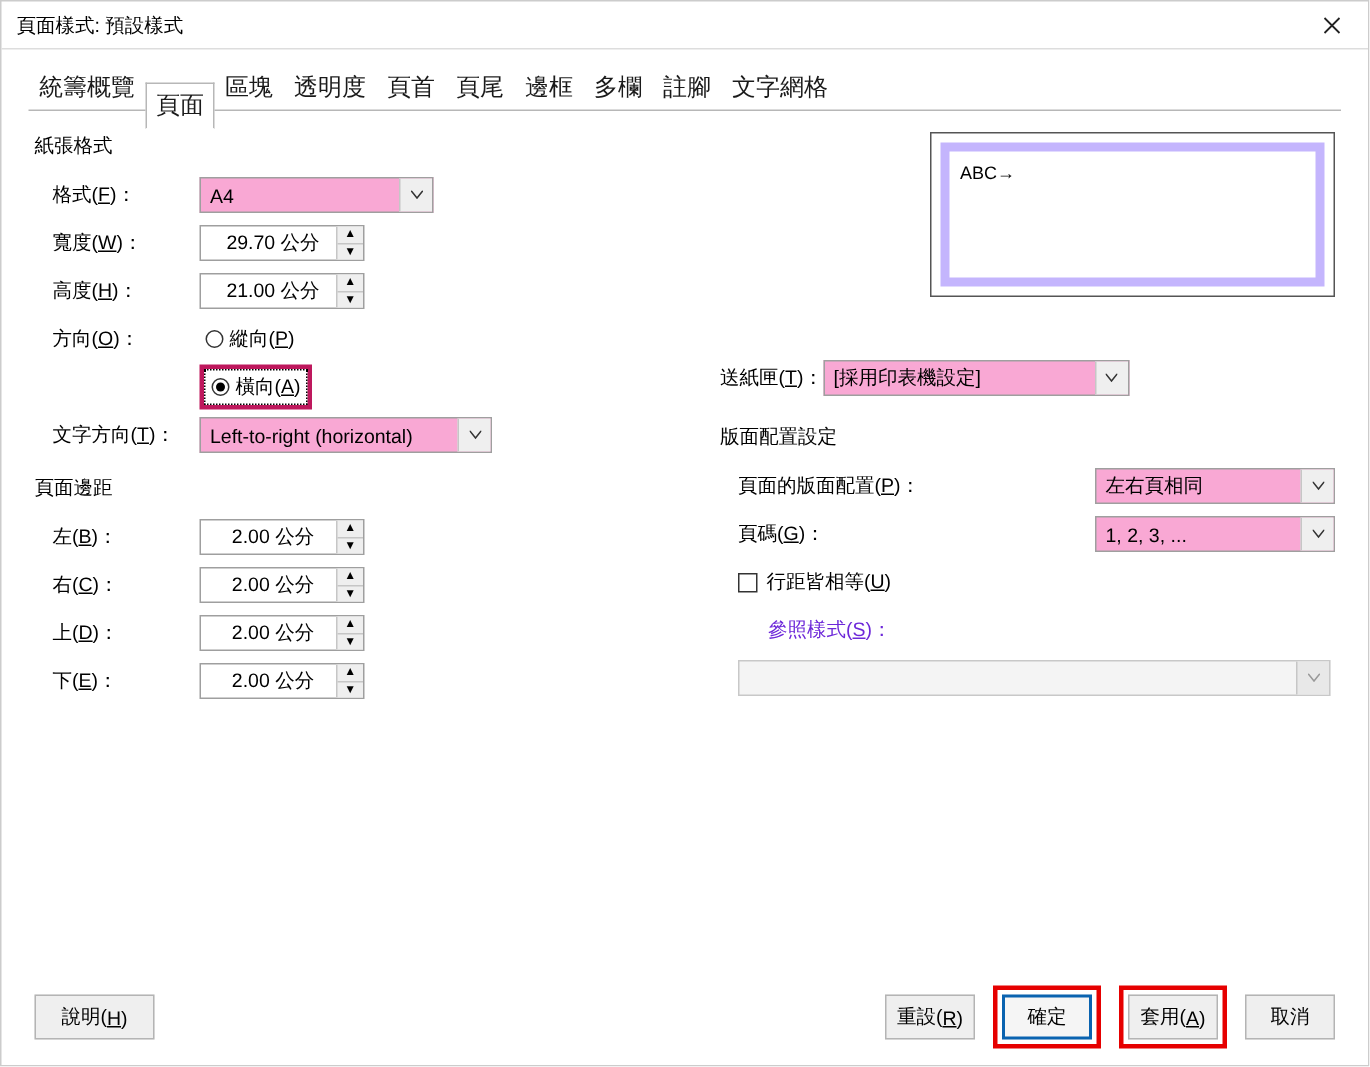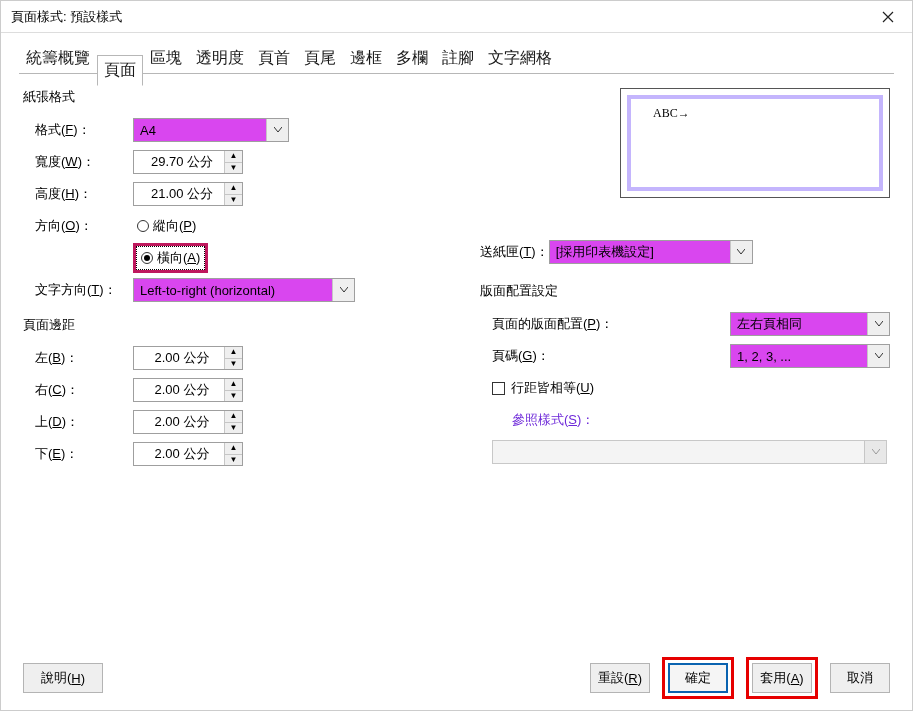--- a/index.html
+++ b/index.html
@@ -14,36 +14,36 @@
   .tab.active { border: 1px solid #b7b7b7; border-bottom: 1px solid #fff; background: #fff; position: relative; top: 12px; }
   .tab-border { border-bottom: 1px solid #b7b7b7; margin: -1px 18px 0 18px; }
   .content { flex: 1; display: flex; padding: 14px 22px 0 22px; }
   .left-col { width: 465px; }
   .right-col { flex: 1; padding-left: 6px; }
   .section-title { font-size: 13px; margin-bottom: 10px; }
   .row { display: flex; align-items: center; height: 28px; margin-bottom: 4px; }
   .label { width: 110px; padding-left: 12px; }
   .sub-label { padding-left: 12px; }
   .u { text-decoration: underline; }
-  .select { display: inline-flex; align-items: center; justify-content: space-between; border: 1px solid #9f9f9f; background: #d946ef; height: 24px; padding: 0 0 0 6px; font-size: 13px; }
+  .select { display: inline-flex; align-items: center; justify-content: space-between; border: 1px solid #9f9f9f; background: #f9a8d4; height: 24px; padding: 0 0 0 6px; font-size: 13px; }
   .select .dd { width: 22px; height: 22px; display: flex; align-items: center; justify-content: center; border-left: 1px solid #c6c6c6; background: #efefef; }
   .select.big { width: 156px; }
-  .select.text-dir { width: 222px; }
+  .select.text-dir { width: 195px; }
   .spinner { display: inline-flex; align-items: center; border: 1px solid #9f9f9f; height: 24px; width: 110px; background: #fff; }
   .spinner .val { flex: 1; padding-left: 6px; font-size: 13px; text-align: center; }
   .spinner .arrows { width: 18px; height: 22px; border-left: 1px solid #c6c6c6; display: flex; flex-direction: column; background: #efefef; }
   .spinner .arrows div { flex: 1; display: flex; align-items: center; justify-content: center; font-size: 8px; line-height: 1; }
   .spinner .arrows div:first-child { border-bottom: 1px solid #c6c6c6; }
   .radio { display: inline-flex; align-items: center; gap: 4px; padding: 2px 4px; }
   .radio-circle { width: 12px; height: 12px; border: 1px solid #333; border-radius: 50%; display: inline-flex; align-items: center; justify-content: center; }
   .radio-circle.inner::after { content: ""; width: 6px; height: 6px; background: #000; border-radius: 50%; }
   .focus-dotted { outline: 1px dotted #000; outline-offset: 0; }
   .red-box { border: 3px solid #be185d; }
   .preview { margin-left: 140px; margin-top: 0; width: 270px; height: 110px; border: 1px solid #555; padding: 6px; }
-  .preview-page { width: 100%; height: 100%; border: 4px solid #c4b5fd; padding: 6px 22px; font-family: Liberation Serif, serif; }
+  .preview-page { width: 100%; height: 100%; border: 6px solid #c4b5fd; padding: 6px 7px; }
   .preview-text { font-size: 12px; }
   .select.wide { width: 160px; }
   .select.paper-tray { width: 204px; }
   .checkbox { display: inline-flex; align-items: center; gap: 6px; }
   .checkbox .box { width: 13px; height: 13px; border: 1px solid #333; background: #fff; }
   .disabled { color: #6d28d9; }
   .select.ref { width: 395px; }
   .footer { height: 52px; display: flex; align-items: center; justify-content: space-between; padding: 0 22px 12px 22px; }
   .btn { height: 30px; display: inline-flex; align-items: center; justify-content: center; background: #efefef; border: 1px solid #b4b4b4; font-size: 13px; cursor: pointer; }
   .btn.help { width: 80px; }

